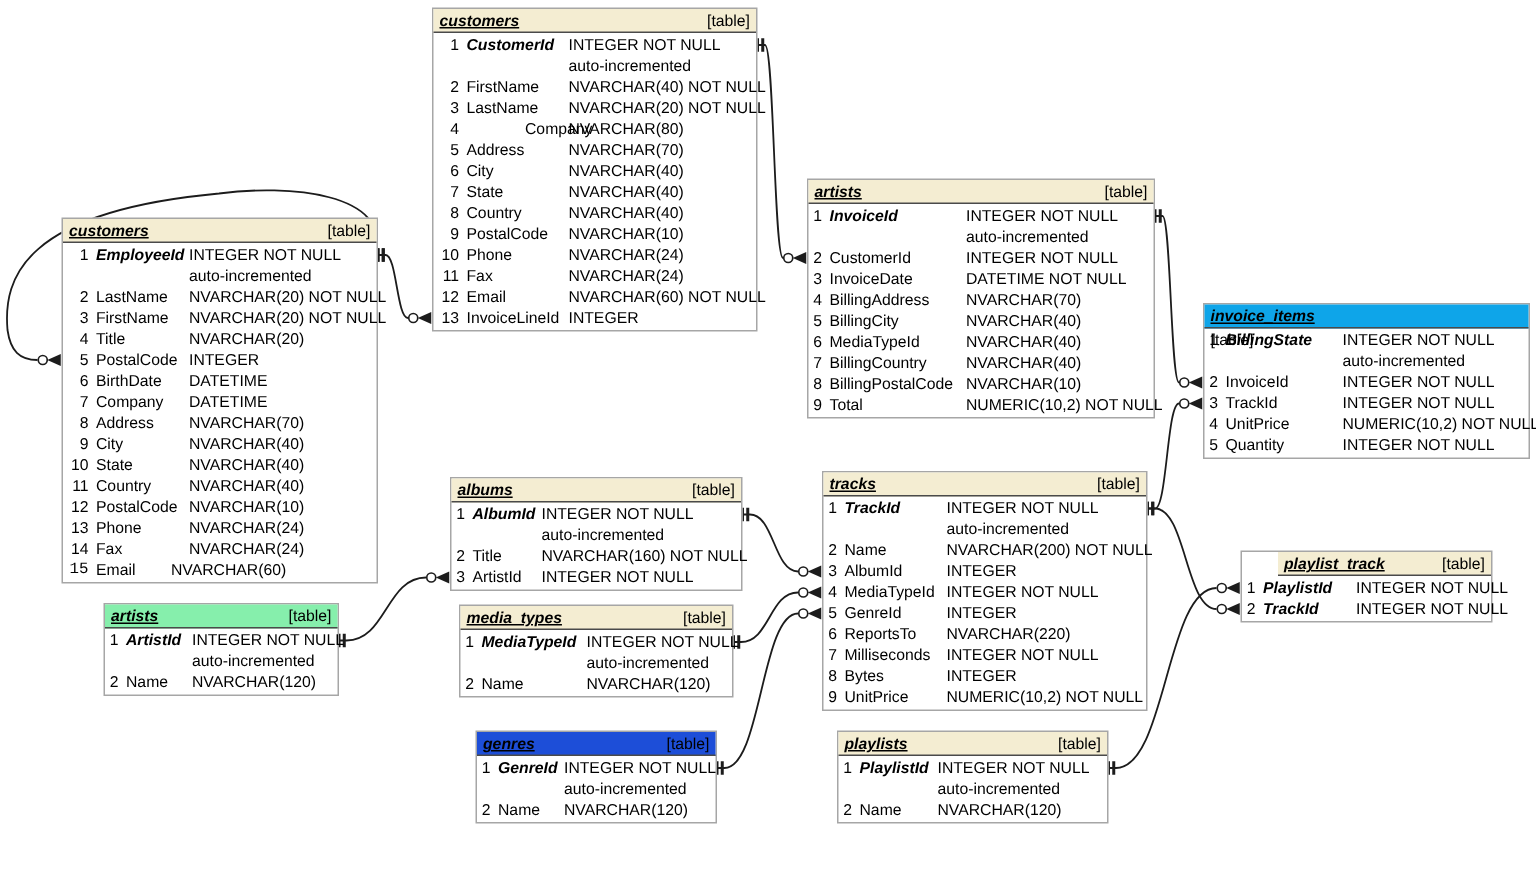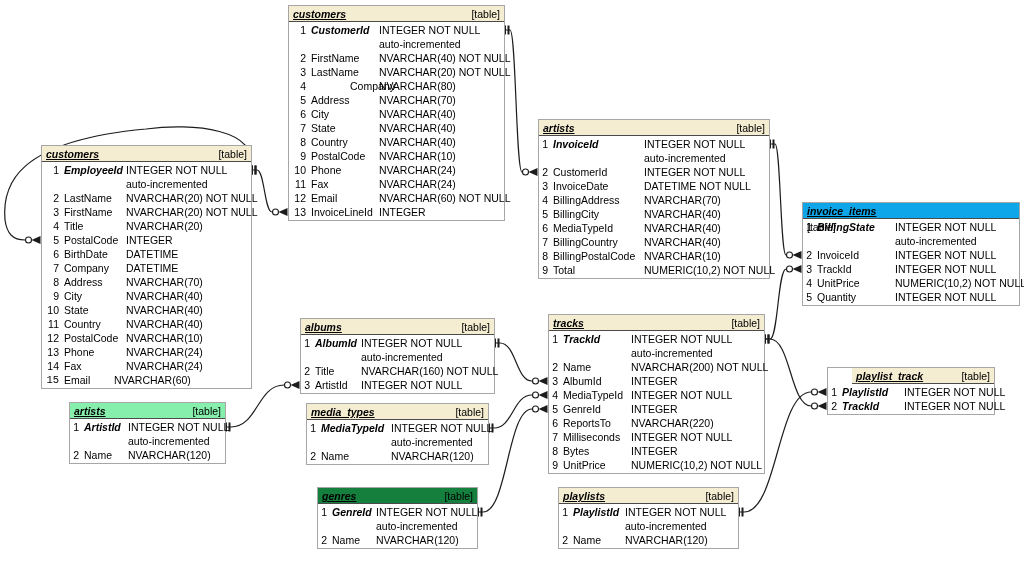--- a/index.html
+++ b/index.html
@@ -475,21 +475,21 @@
             <span class="ctype" style="left: 58px;">auto-incremented</span>
           </div>
           <div class="trow">
             <span class="cnum" style="width: 9px;">2</span>
             <span class="cname" style="left: 14px;">Name</span>
             <span class="ctype" style="left: 58px;">NVARCHAR(120)</span>
           </div>
         </div>
       </div>
       <div class="tbox" style="left: 317px; top: 487px; width: 159px; border-color: rgb(166, 166, 166);">
-        <div class="thdr" style="background: #15803d;">
+        <div class="thdr" style="background: #1d4ed8;">
           <span class="tname">genres</span>
           <span class="ttag">[table]</span>
         </div>
         <div class="trows">
           <div class="trow">
             <span class="cnum" style="width: 9px;">1</span>
             <span class="cname pk" style="left: 14px;">GenreId</span>
             <span class="ctype" style="left: 58px;">INTEGER NOT NULL</span>
           </div>
           <div class="trow">

